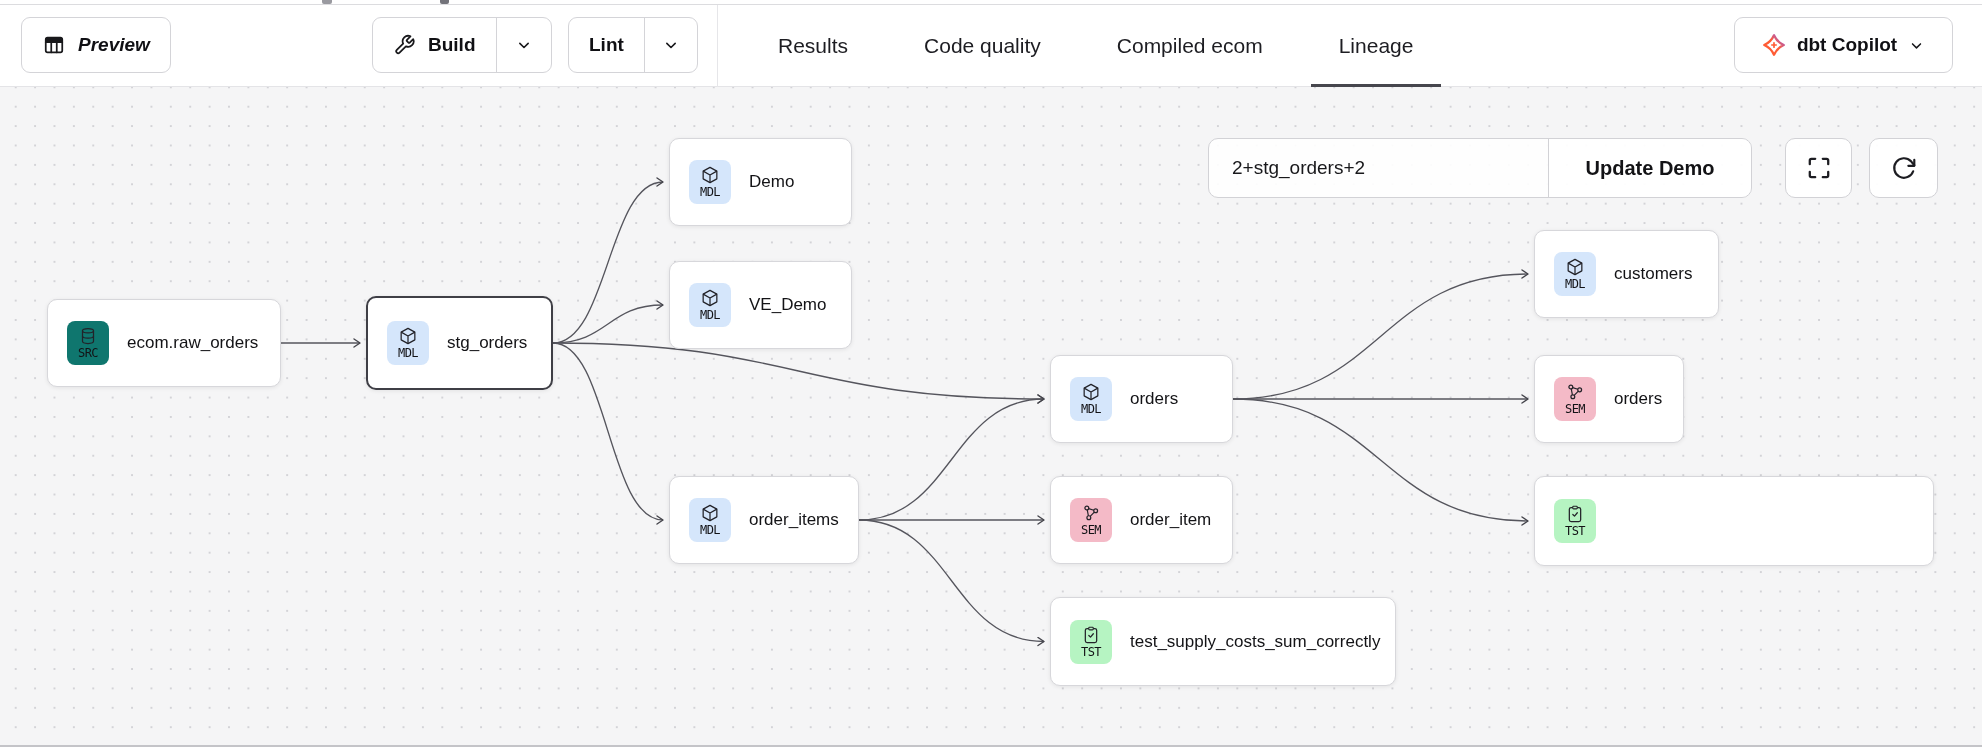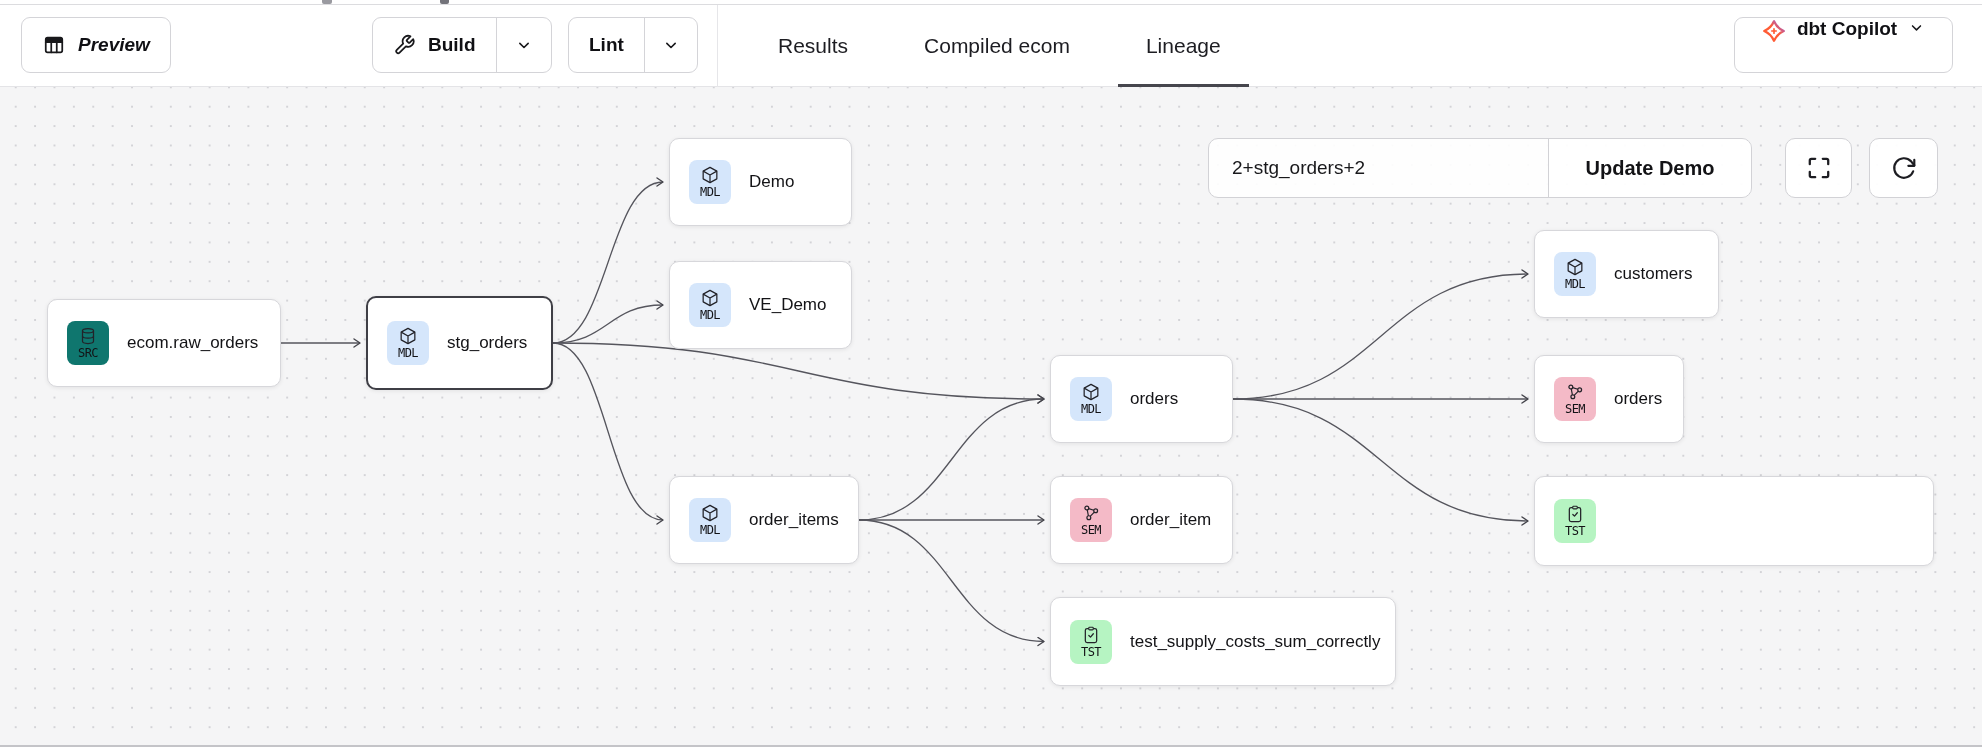--- a/index.html
+++ b/index.html
@@ -30,21 +30,21 @@
   .grp-chev { width:55px; border-left:1px solid #d4d4d8; display:flex;
     align-items:center; justify-content:center; cursor:pointer; }
   .vsep { position:absolute; left:717px; top:0; width:1px; height:82px; background:#e6e6e9; }
 
   .tabs { position:absolute; left:778px; top:0; height:100%; display:flex; gap:76px; }
   .tab { position:relative; display:flex; align-items:center; height:100%;
     font-size:21px; color:#1d1d22; cursor:pointer; white-space:nowrap; }
   .tab.active::after { content:""; position:absolute; left:-28px; right:-28px; bottom:-1px;
     height:3px; background:#46464d; }
 
-  .copilot { left:1734px; width:219px; display:flex; align-items:flex-start;
+  .copilot { left:1734px; width:219px; display:flex; align-items:center;
     justify-content:center; gap:10px; font-size:19px; font-weight:600; cursor:pointer; }
 
   .icon-dark { stroke:#18181b; fill:none; stroke-width:1.9; stroke-linecap:round; stroke-linejoin:round; }
 
   
   .canvas { position:relative; height:660px; background-color:#f5f5f6;
     background-image:radial-gradient(circle, #d3d3d7 1.15px, transparent 1.15px);
     background-size:19.4px 19.4px; background-position:6px 10px; }
   .canvas::after { content:""; position:absolute; left:0; right:0; bottom:0; height:2px; background:#c4c4c8; }
 
@@ -119,20 +119,21 @@
       <svg class="icon-dark" width="20" height="20" viewBox="0 0 24 24">
           <path d="M7 10l5 5 5-5"></path>
         </svg>
     </div>
   </div>
 
   <div class="vsep"></div>
 
   <nav class="tabs">
     <span class="tab">Results</span>
+    <span class="tab">Code quality</span>
     <span class="tab">Compiled ecom</span>
     <span class="tab active">Lineage</span>
   </nav>
 
   <div class="copilot">
     <svg width="26" height="26" viewBox="0 0 28 28">
       <defs>
         <linearGradient id="dbtg" x1="0" y1="1" x2="1" y2="0">
           <stop offset="0" stop-color="#ff5c35"></stop>
             <stop offset="0.55" stop-color="#ff5c35"></stop>

